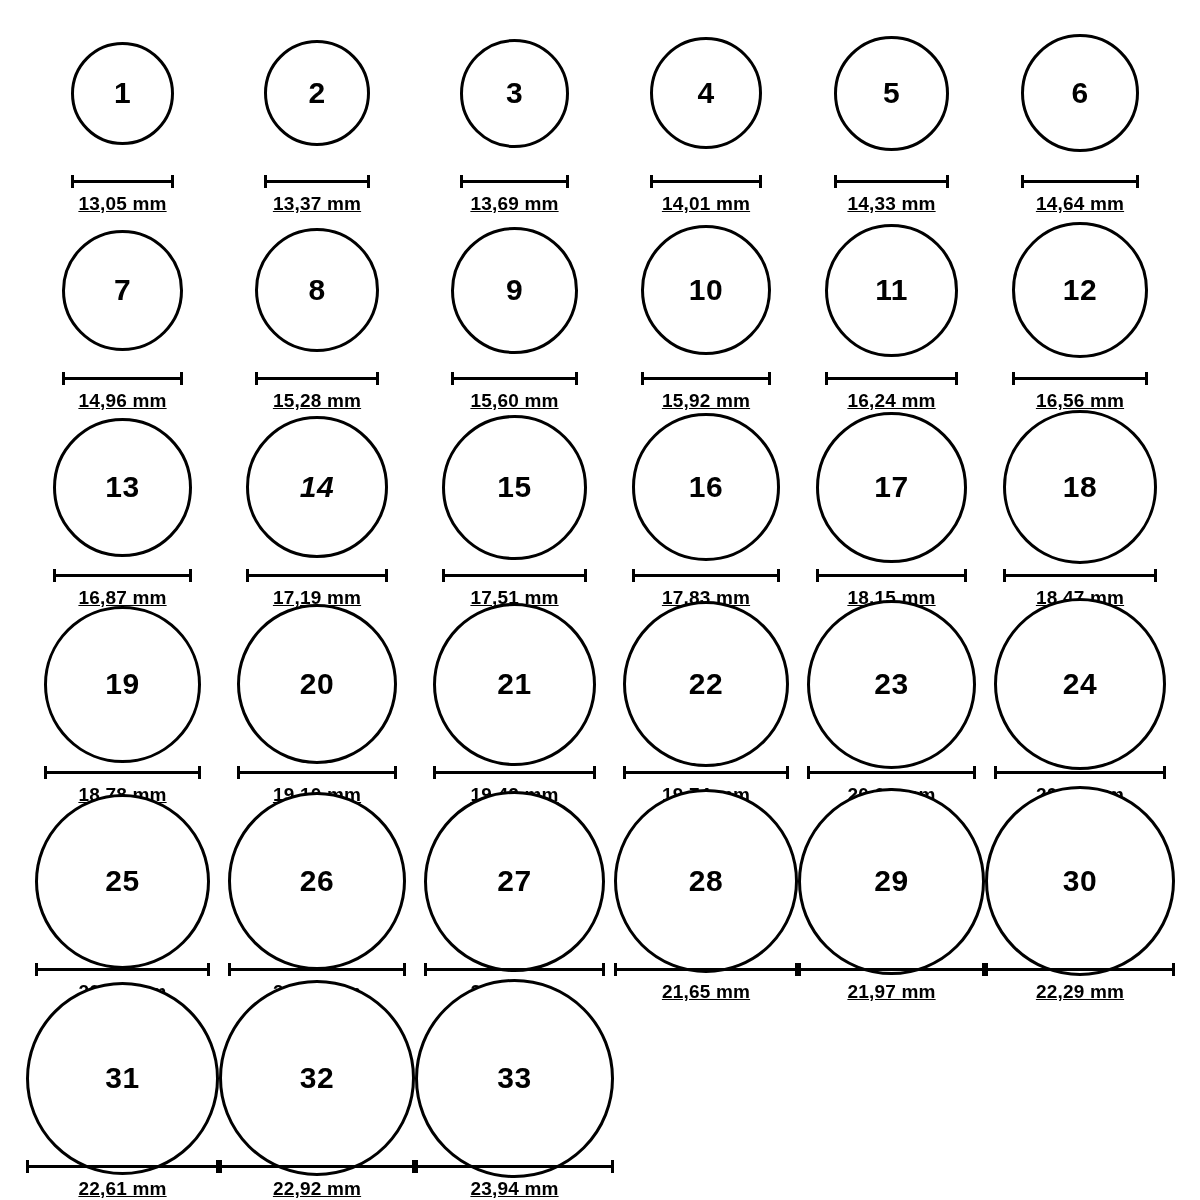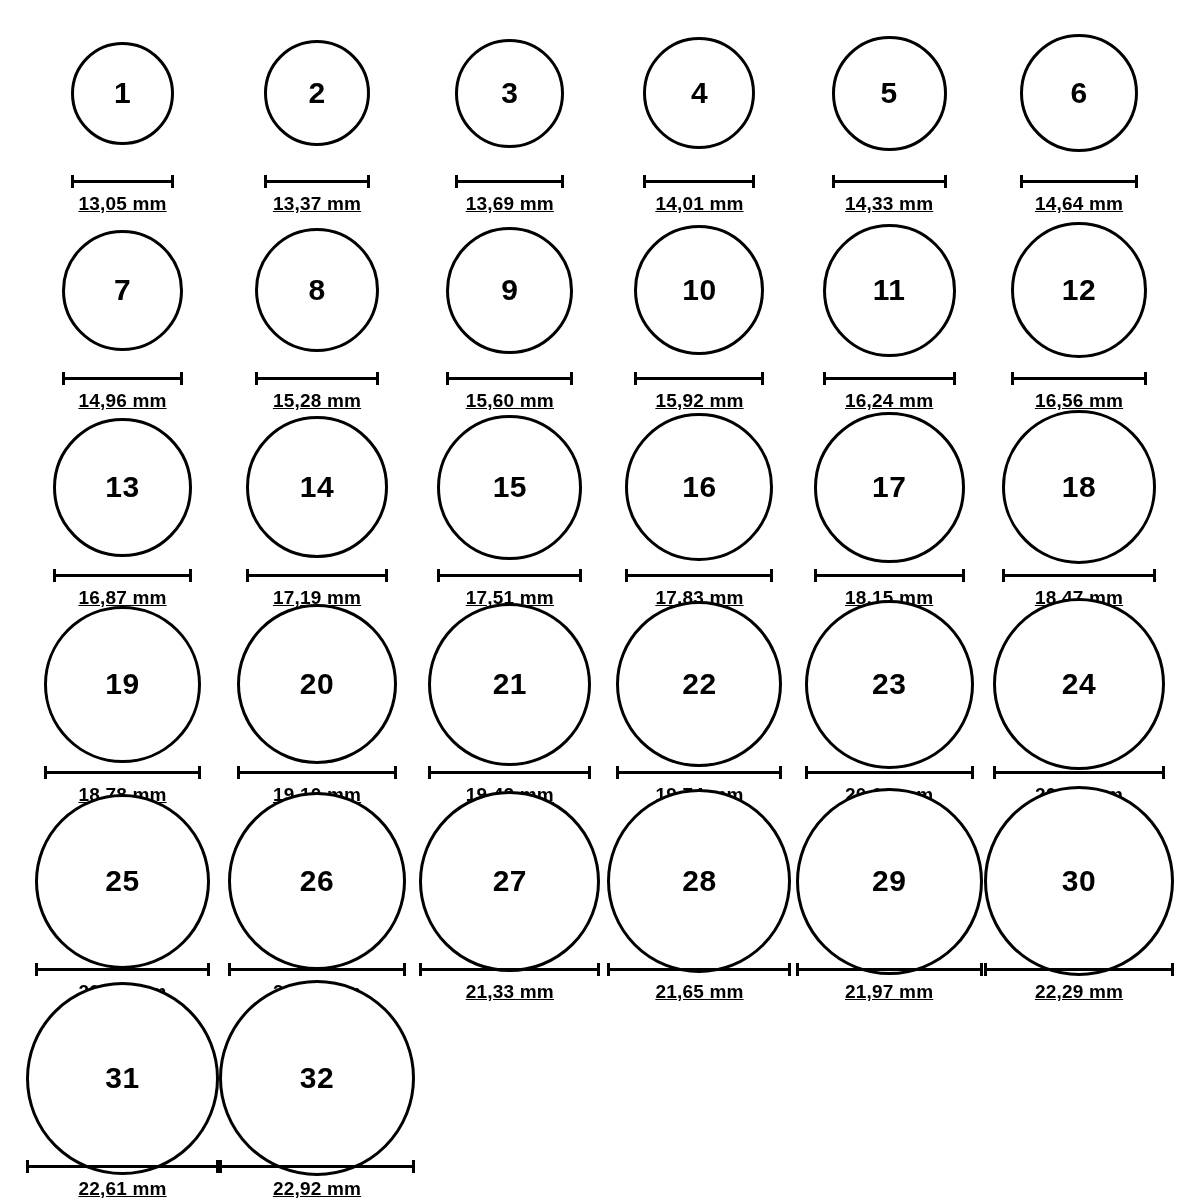--- a/index.html
+++ b/index.html
@@ -288,21 +288,21 @@
           <div class="bar" style="width: 139px;">
             <div class="line"></div>
             <div class="cap left"></div>
             <div class="cap right"></div>
           </div>
         </div>
         <div class="mm">16,87 mm</div>
       </div>
       <div class="cell">
         <div class="ring-wrap">
-          <div class="ring" style="width: 142px; height: 142px;">
+          <div class="ring" style="width: 142px; height: 142px; font-style: italic;">
             <span class="ring-label">14</span>
           </div>
         </div>
         <div class="measure">
           <div class="bar" style="width: 142px;">
             <div class="line"></div>
             <div class="cap left"></div>
             <div class="cap right"></div>
           </div>
         </div>
@@ -570,15 +570,30 @@
           </div>
         </div>
         <div class="measure">
           <div class="bar" style="width: 196px;">
             <div class="line"></div>
             <div class="cap left"></div>
             <div class="cap right"></div>
           </div>
         </div>
         <div class="mm">22,92 mm</div>
+      </div>
+      <div class="cell">
+        <div class="ring-wrap">
+          <div class="ring" style="width: 199px; height: 199px;">
+            <span class="ring-label">33</span>
+          </div>
+        </div>
+        <div class="measure">
+          <div class="bar" style="width: 199px;">
+            <div class="line"></div>
+            <div class="cap left"></div>
+            <div class="cap right"></div>
+          </div>
+        </div>
+        <div class="mm">23,94 mm</div>
       </div>
     </div>
 </div>
 
 </body></html>

